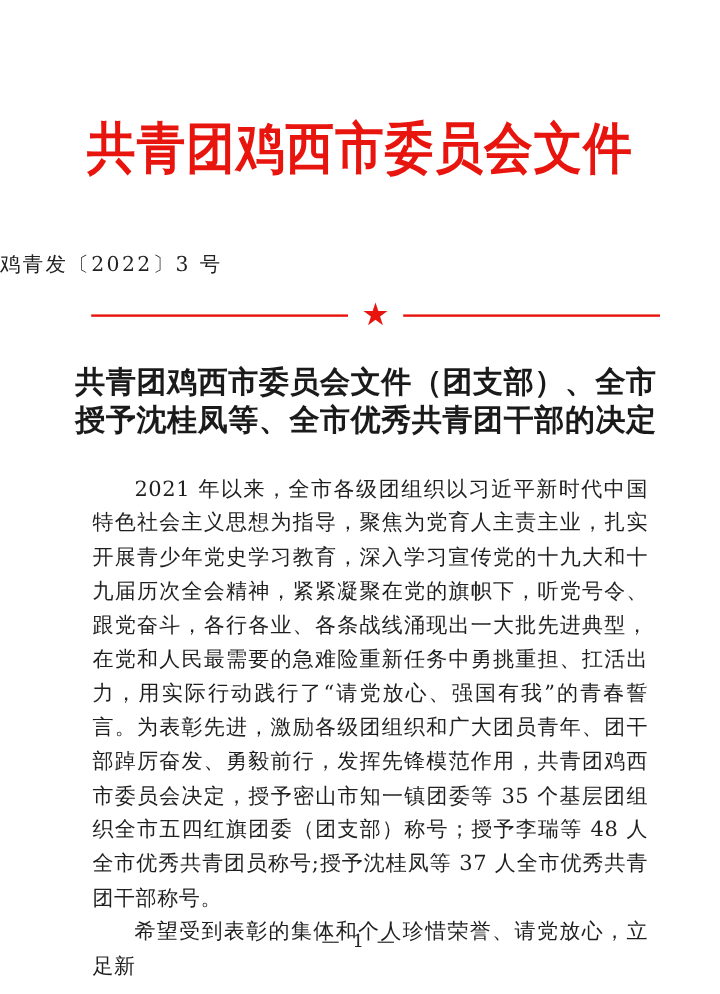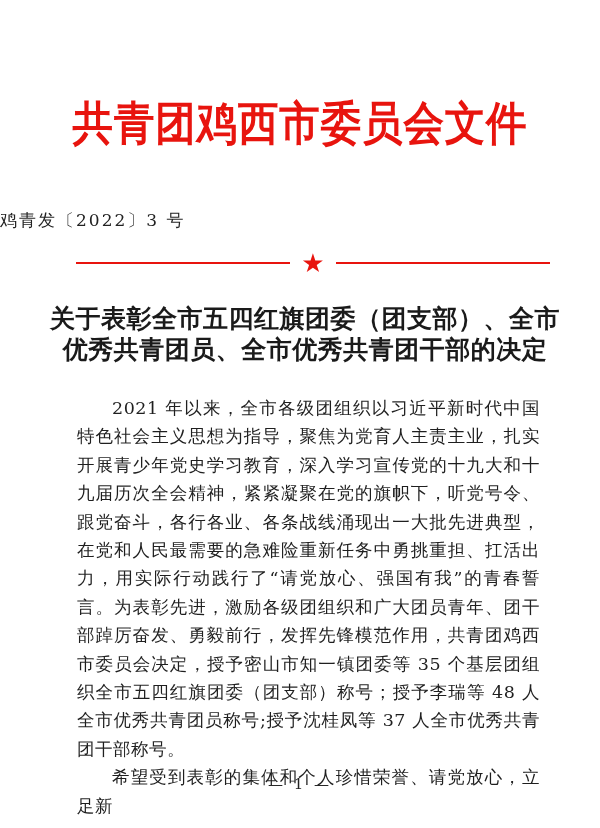--- a/index.html
+++ b/index.html
@@ -112,22 +112,22 @@
 
   <div class="doc-number">鸡青发〔2022〕3 号</div>
 
   <div class="rule-row">
     <div class="rule-seg"></div>
     <div class="rule-star">★</div>
     <div class="rule-seg"></div>
   </div>
 
   <div class="doc-title">
-    <div>关于表彰全市五四红旗团委（团支部）、全市</div>
-    <div>优秀共青团员、全市优秀共青团干部的决定</div>
+    <div>共青团鸡西市委员会文件（团支部）、全市</div>
+    <div>授予沈桂凤等、全市优秀共青团干部的决定</div>
   </div>
 
   <div class="body-text">
     <p>2021 年以来，全市各级团组织以习近平新时代中国特色社会主义思想为指导，聚焦为党育人主责主业，扎实开展青少年党史学习教育，深入学习宣传党的十九大和十九届历次全会精神，紧紧凝聚在党的旗帜下，听党号令、跟党奋斗，各行各业、各条战线涌现出一大批先进典型，在党和人民最需要的急难险重新任务中勇挑重担、扛活出力，用实际行动践行了“请党放心、强国有我”的青春誓言。为表彰先进，激励各级团组织和广大团员青年、团干部踔厉奋发、勇毅前行，发挥先锋模范作用，共青团鸡西市委员会决定，授予密山市知一镇团委等 35 个基层团组织全市五四红旗团委（团支部）称号；授予李瑞等 48 人全市优秀共青团员称号;授予沈桂凤等 37 人全市优秀共青团干部称号。</p>
     <p>希望受到表彰的集体和个人珍惜荣誉、请党放心，立足新</p>
   </div>
 
   <div class="page-number">— 1 —</div>
 
 </div>

